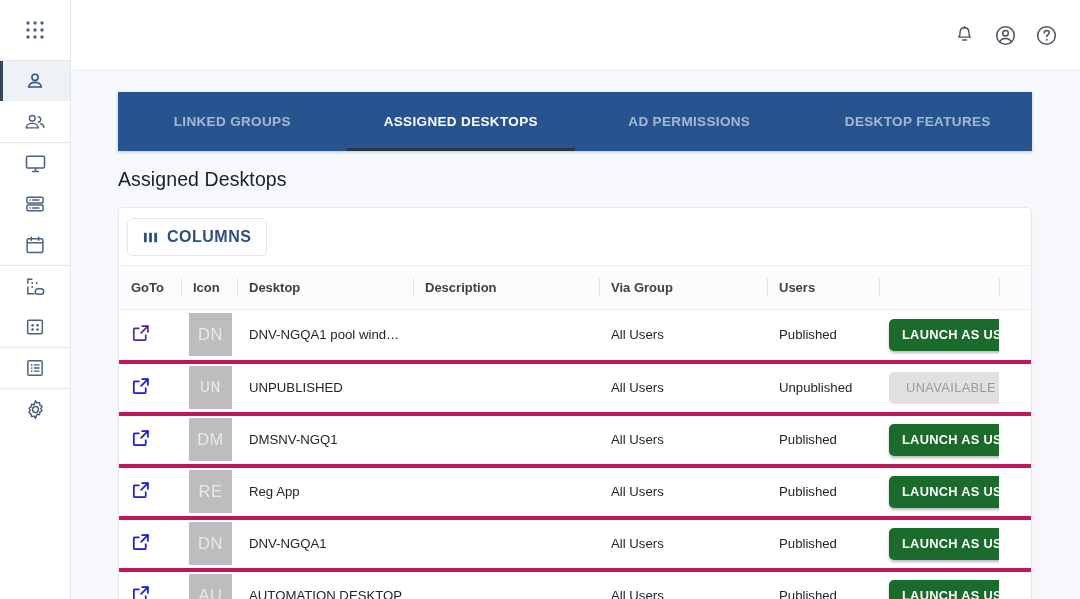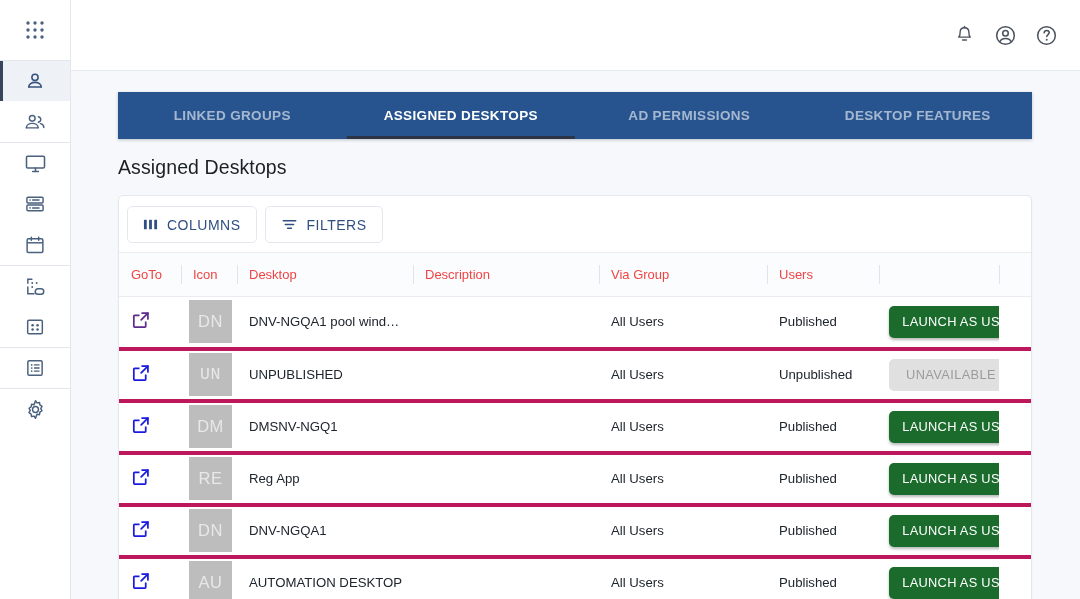--- a/index.html
+++ b/index.html
@@ -51,21 +51,21 @@
   .content {
     position: absolute;
     top: 71px; left: 0; right: 0; bottom: 0;
     background: #f6f8fb;
     padding: 21px 0 0 47px;
     overflow: hidden;
   }
 
   
   .tabs {
-    width: 914px; height: 47px;
+    width: 914px; height: 59px;
     background: #27548f;
     display: flex; align-items: stretch;
     box-shadow: 0 1px 3px rgba(20,35,60,.25);
   }
   .tab {
     flex: 1;
     display: flex; align-items: center; justify-content: center;
     font-size: 13.5px; font-weight: bold; letter-spacing: .35px;
     color: rgba(255,255,255,.58);
     position: relative;
@@ -95,33 +95,33 @@
   }
 
   .toolbar { display: flex; gap: 8px; padding: 10px 8px 9px 8px; }
   .tb-btn {
     display: flex; align-items: center; gap: 9px;
     padding: 9px 15px;
     border: 1px solid #e4e8ee;
     border-radius: 5px;
     background: #ffffff;
     color: #2f4f80;
-    font-size: 14px; font-weight: normal; letter-spacing: .5px;
+    font-size: 16px; font-weight: bold; letter-spacing: .5px;
     cursor: pointer;
     white-space: nowrap;
   }
   .tb-btn .gi { display: flex; align-items: center; color: #2f4f80; }
 
   
   table.grid { width: 100%; border-collapse: collapse; table-layout: fixed; }
   table.grid th, table.grid td { text-align: left; vertical-align: middle; }
 
   thead tr { height: 44px; }
   thead th {
-    font-size: 13px; font-weight: normal; color: #ef4444;
+    font-size: 13px; font-weight: bold; color: #404040;
     border-top: 1px solid #e9edf2;
     border-bottom: 1px solid #e9edf2;
     background: #fbfcfe;
     position: relative;
     padding: 0 0 0 12px;
   }
   thead th.divided::before {
     content: ""; position: absolute; left: 0; top: 12px; bottom: 12px;
     width: 1px; background: #dfe4ea;
   }
@@ -157,21 +157,21 @@
 
   .desk-name { white-space: nowrap; overflow: hidden; text-overflow: ellipsis; display: block; }
 
   .launch-btn {
     display: inline-flex; align-items: center; justify-content: center;
     height: 32px;
     padding: 0 13px;
     min-width: 124px;
     background: #1a6b2c;
     color: #ffffff;
-    font-size: 12.8px; font-weight: normal; letter-spacing: .3px;
+    font-size: 12.8px; font-weight: bold; letter-spacing: .3px;
     border: none; border-radius: 5px;
     box-shadow: 0 2px 3px rgba(0,0,0,.28);
     white-space: nowrap;
     cursor: pointer;
   }
   .launch-btn.disabled {
     background: #e0e0e0;
     color: #9b9b9b;
     box-shadow: none;
     font-weight: normal;
@@ -347,30 +347,20 @@
           <button class="tb-btn">
             <span class="gi">
               <svg width="15" height="15" viewBox="0 0 16 16" fill="#2f4f80">
                 <rect x="1" y="3" width="3" height="10" rx=".6"></rect>
                 <rect x="6.5" y="3" width="3" height="10" rx=".6"></rect>
                 <rect x="12" y="3" width="3" height="10" rx=".6"></rect>
               </svg>
             </span>
             <span>COLUMNS</span>
           </button>
-          <button class="tb-btn">
-            <span class="gi">
-              <svg width="17" height="17" viewBox="0 0 18 18" fill="none" stroke="#2f4f80" stroke-width="1.5" stroke-linecap="round">
-                <path d="M2.4 5h13.2"></path>
-                <path d="M4.6 9h8.8"></path>
-                <path d="M7 13h4"></path>
-              </svg>
-            </span>
-            <span>FILTERS</span>
-          </button>
         </div>
 
         <table class="grid">
           <thead>
             <tr>
               <th class="col-goto">GoTo</th>
               <th class="col-icon divided">Icon</th>
               <th class="col-desk divided">Desktop</th>
               <th class="col-desc divided">Description</th>
               <th class="col-via divided">Via Group</th>

